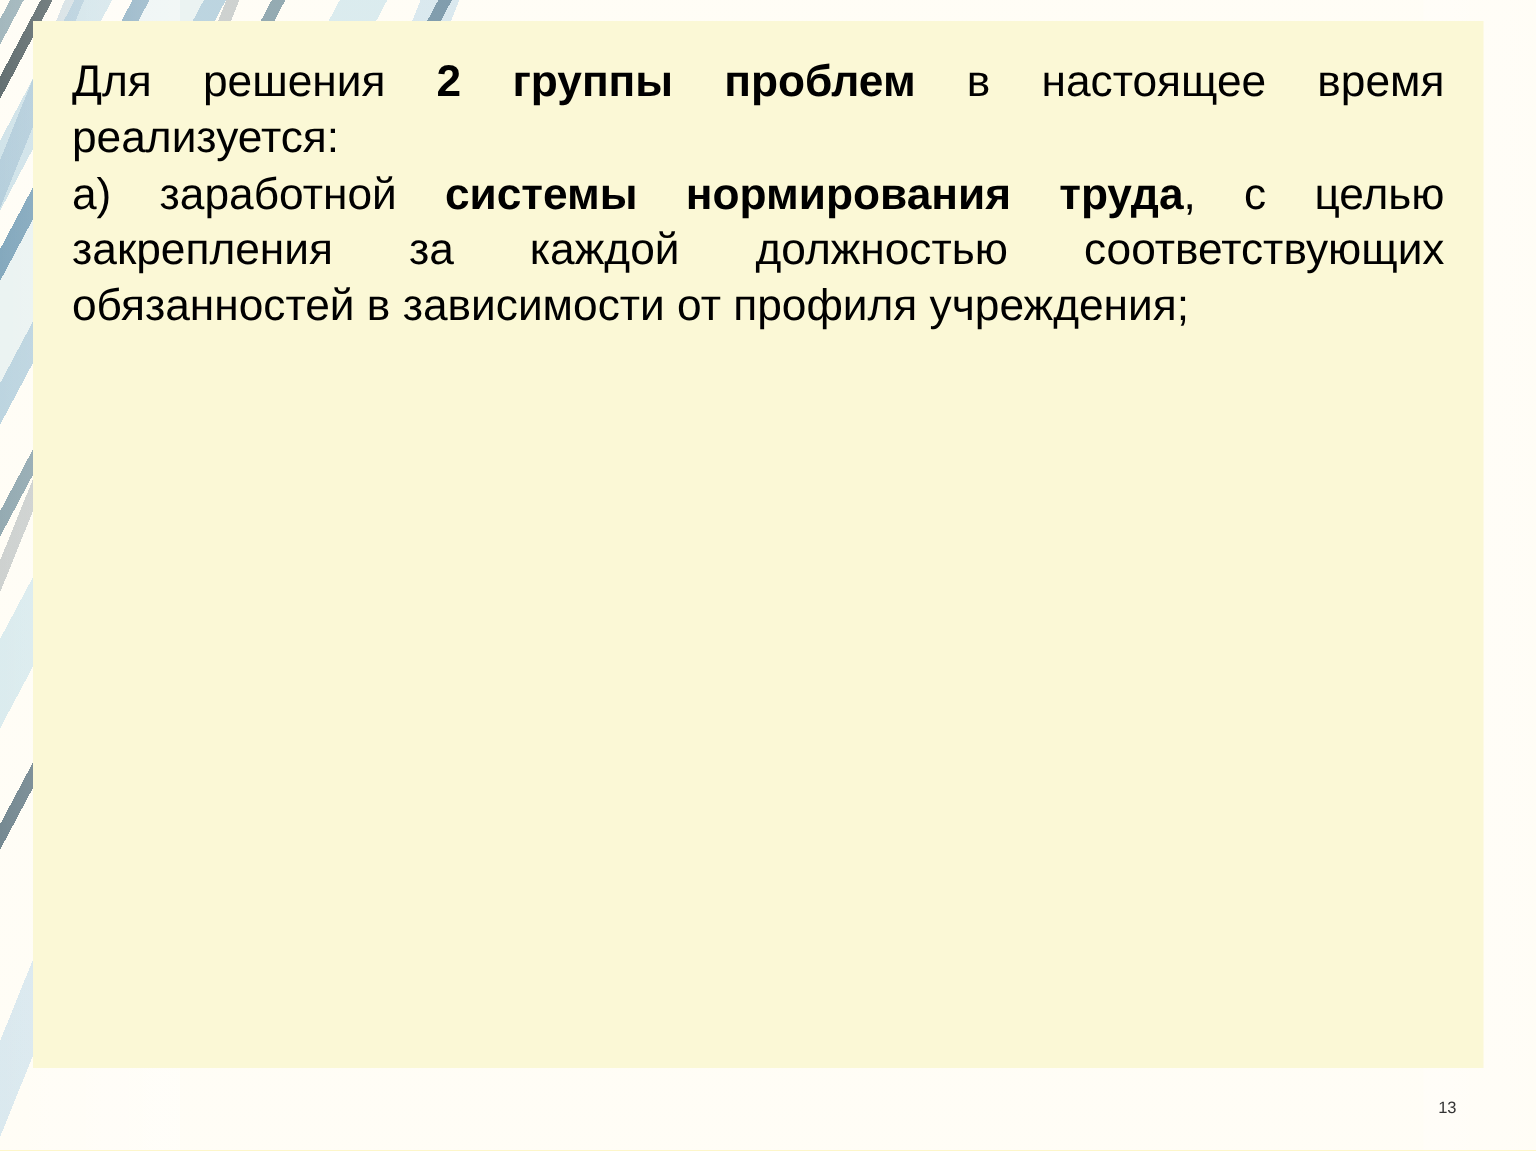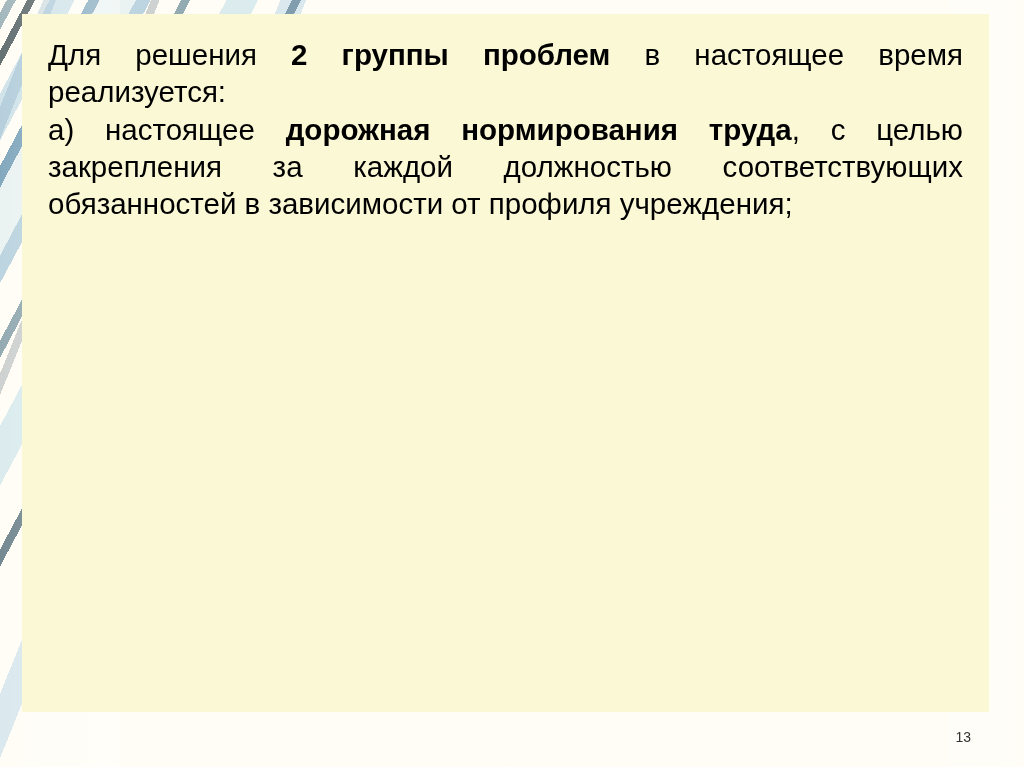--- a/index.html
+++ b/index.html
@@ -101,41 +101,41 @@
   .para {
     margin: 0;
     padding: 0;
   }
   .para + .para { margin-top: 0; }
 
   .slide-number {
     position: absolute;
     right: 68px;
     bottom: 22px;
-    font-size: 14px;
+    font-size: 11px;
     color: #333333;
     font-family: "Liberation Sans", sans-serif;
   }
 </style>
 </head>
 <body>
 
 <div class="slide">
 
   <div class="bg-stripes"></div>
   <div class="bg-stripes-2"></div>
   <div class="bg-wash-left"></div>
   <div class="bg-wash-right"></div>
 
   <div class="content-card">
     <div class="body-text">
       <p class="para">
         <span>Для решения </span><span class="b">2 группы проблем</span><span> в настоящее время реализуется:</span>
       </p>
       <p class="para">
-        <span>а) настоящее </span><span class="b">дорожная нормирования труда</span><span>, с целью закрепления за каждой должностью соответствующих обязанностей в зависимости от профиля учреждения;</span>
+        <span>а) заработной </span><span class="b">системы нормирования труда</span><span>, с целью закрепления за каждой должностью соответствующих обязанностей в зависимости от профиля учреждения;</span>
       </p>
     </div>
   </div>
 
   <div class="slide-number">13</div>
 
 </div>
 
 </body></html>

